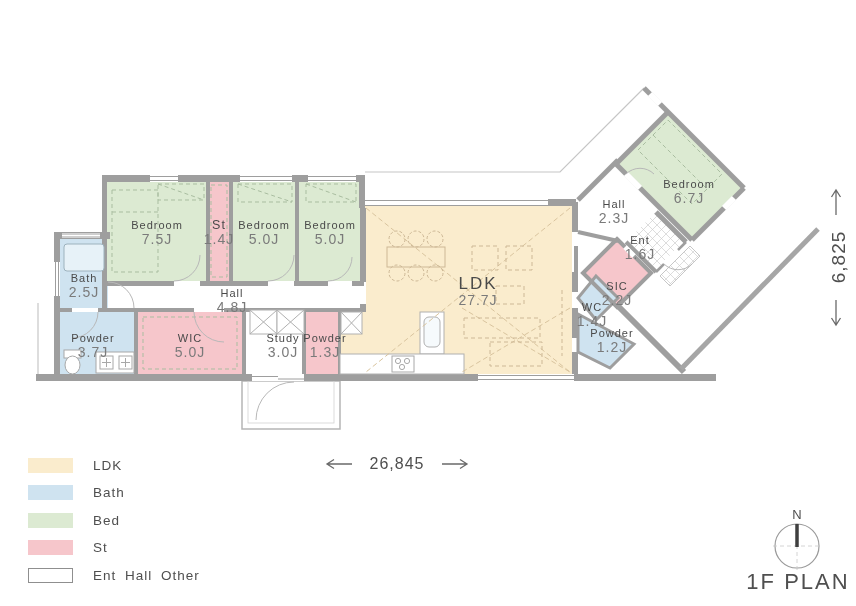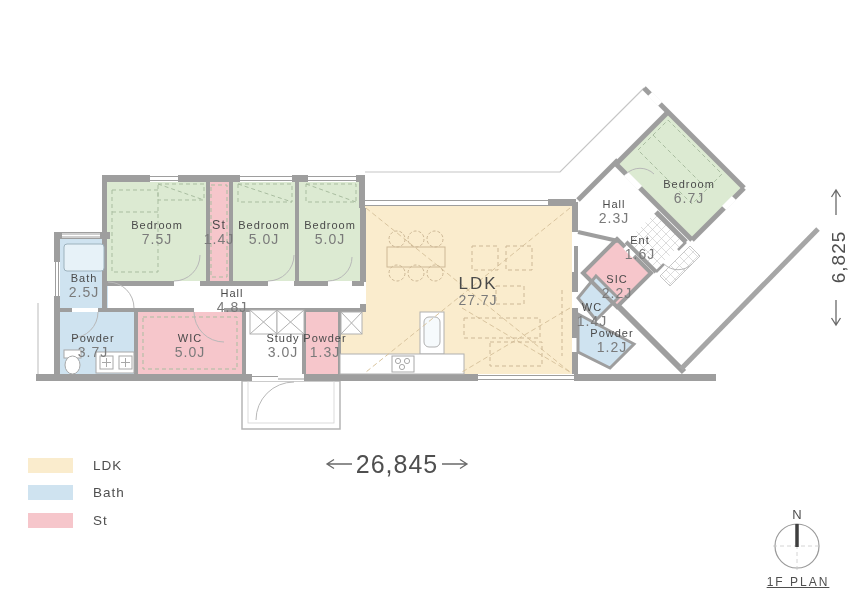--- a/index.html
+++ b/index.html
@@ -17,27 +17,27 @@
   .leg-row{display:flex;align-items:center;height:16px;margin-bottom:11.5px;}
   .leg-swatch{width:45px;height:15px;margin-right:20px;}
   .sw-ldk{background:#faeccd;}
   .sw-bath{background:#cfe3f0;}
   .sw-bed{background:#dcead2;}
   .sw-st{background:#f6c6cb;}
   .sw-other{background:#ffffff;border:1px solid #8f8f8f;box-sizing:border-box;}
   .leg-label{font-size:13.5px;letter-spacing:1px;word-spacing:4px;color:#4f4f4f;}
   
   #dim-bottom{position:absolute;left:397px;top:464px;transform:translate(-50%,-50%);
-              font-size:25px;letter-spacing:1px;color:#4f4f4f;z-index:5;white-space:nowrap;}
+              font-size:16px;letter-spacing:1px;color:#4f4f4f;z-index:5;white-space:nowrap;}
   #dim-right{position:absolute;left:839px;top:257px;transform:translate(-50%,-50%) rotate(-90deg);
              font-size:19px;letter-spacing:1px;color:#4f4f4f;z-index:5;white-space:nowrap;}
   #compass-n{position:absolute;left:797px;top:514px;transform:translate(-50%,-50%);
              font-size:13px;color:#4f4f4f;z-index:5;}
   #plan-title{position:absolute;left:798px;top:582px;transform:translate(-50%,-50%);
-              font-size:12px;letter-spacing:2px;color:#4f4f4f;z-index:5;white-space:nowrap;text-decoration:underline;}
+              font-size:22px;letter-spacing:2px;color:#4f4f4f;z-index:5;white-space:nowrap;}
 </style>
 </head>
 <body>
 
 <div id="canvas">
 
 <svg id="plan-svg" width="856" height="606" viewBox="0 0 856 606">
   <defs>
     <pattern id="tiles" width="9" height="9" patternUnits="userSpaceOnUse">
       <path d="M0,9 L9,0 M0,0 L9,9" stroke="#cfcfcf" stroke-width="0.7" fill="none"></path>
@@ -334,21 +334,21 @@
   <div class="rarea">27.7J</div>
 </div>
 <div class="rlabel" style="left:614px;top:210px">
   <div class="rname">Hall</div>
   <div class="rarea">2.3J</div>
 </div>
 <div class="rlabel" style="left:640px;top:246px">
   <div class="rname">Ent</div>
   <div class="rarea">1.6J</div>
 </div>
-<div class="rlabel" style="left:617px;top:285px">
+<div class="rlabel" style="left:617px;top:292px">
   <div class="rname">SIC</div>
   <div class="rarea">2.2J</div>
 </div>
 <div class="rlabel" style="left:592px;top:313px">
   <div class="rname">WC</div>
   <div class="rarea">1.4J</div>
 </div>
 <div class="rlabel" style="left:612px;top:339px">
   <div class="rname">Powder</div>
   <div class="rarea">1.2J</div>
@@ -361,22 +361,30 @@
 <div id="legend">
   <div class="leg-row">
     <div class="leg-swatch sw-ldk"></div>
     <span class="leg-label">LDK</span>
   </div>
   <div class="leg-row">
     <div class="leg-swatch sw-bath"></div>
     <span class="leg-label">Bath</span>
   </div>
   <div class="leg-row">
+    <div class="leg-swatch sw-bed"></div>
+    <span class="leg-label">Bed</span>
+  </div>
+  <div class="leg-row">
     <div class="leg-swatch sw-st"></div>
     <span class="leg-label">St</span>
+  </div>
+  <div class="leg-row">
+    <div class="leg-swatch sw-other"></div>
+    <span class="leg-label">Ent Hall Other</span>
   </div>
 </div>
 
 <div id="dim-bottom">26,845</div>
 <div id="dim-right">6,825</div>
 <div id="compass-n">N</div>
 <div id="plan-title">1F PLAN</div>
 
 </div>
 

